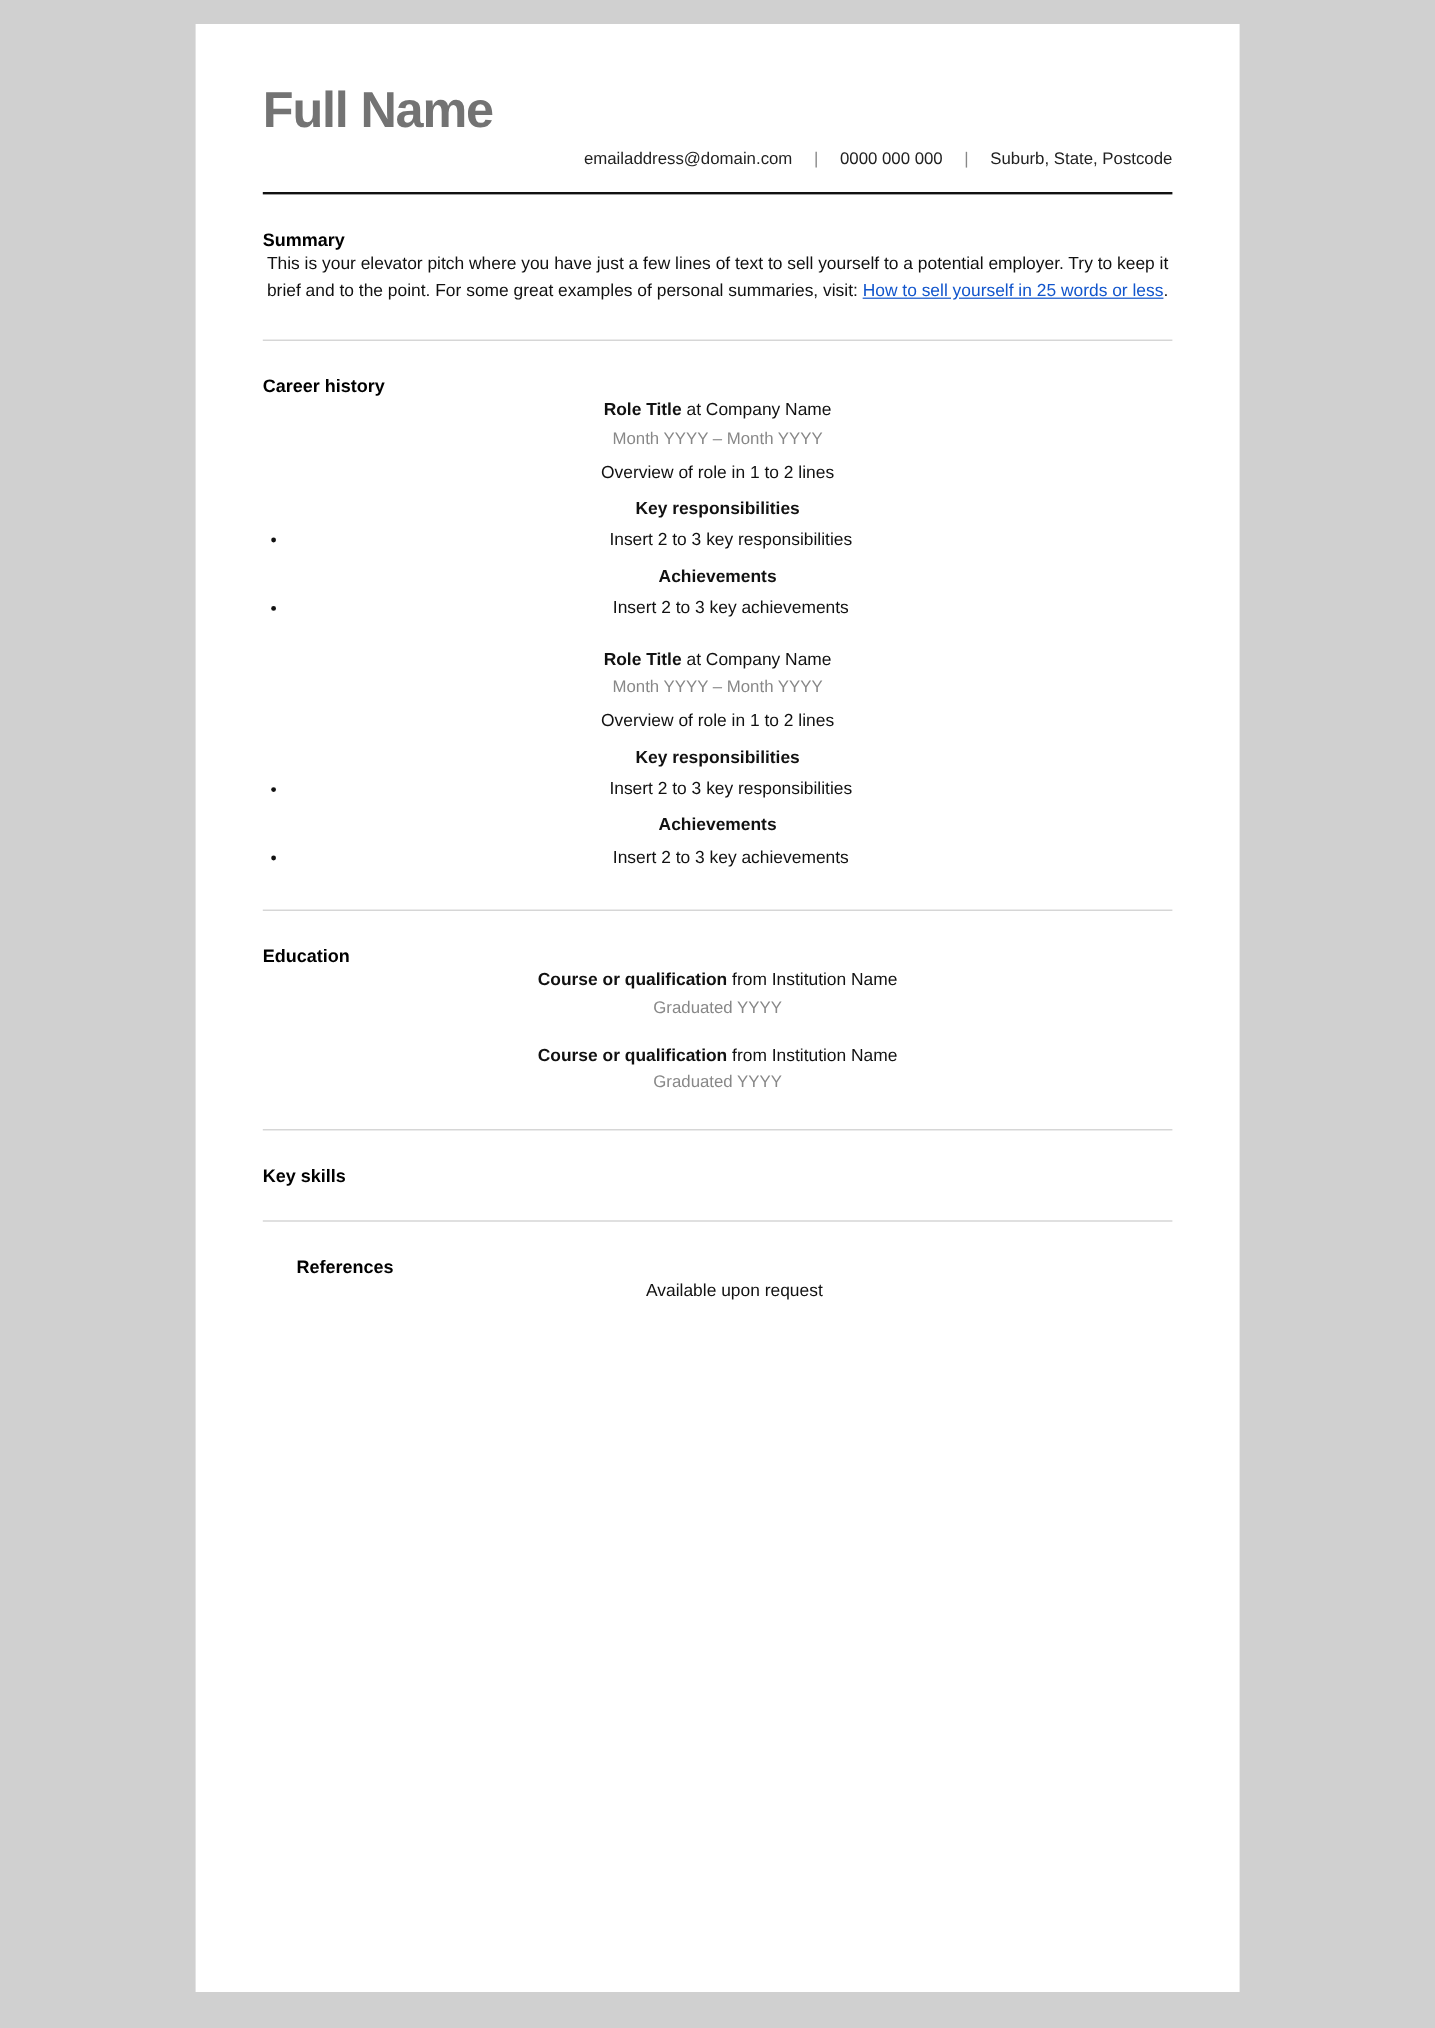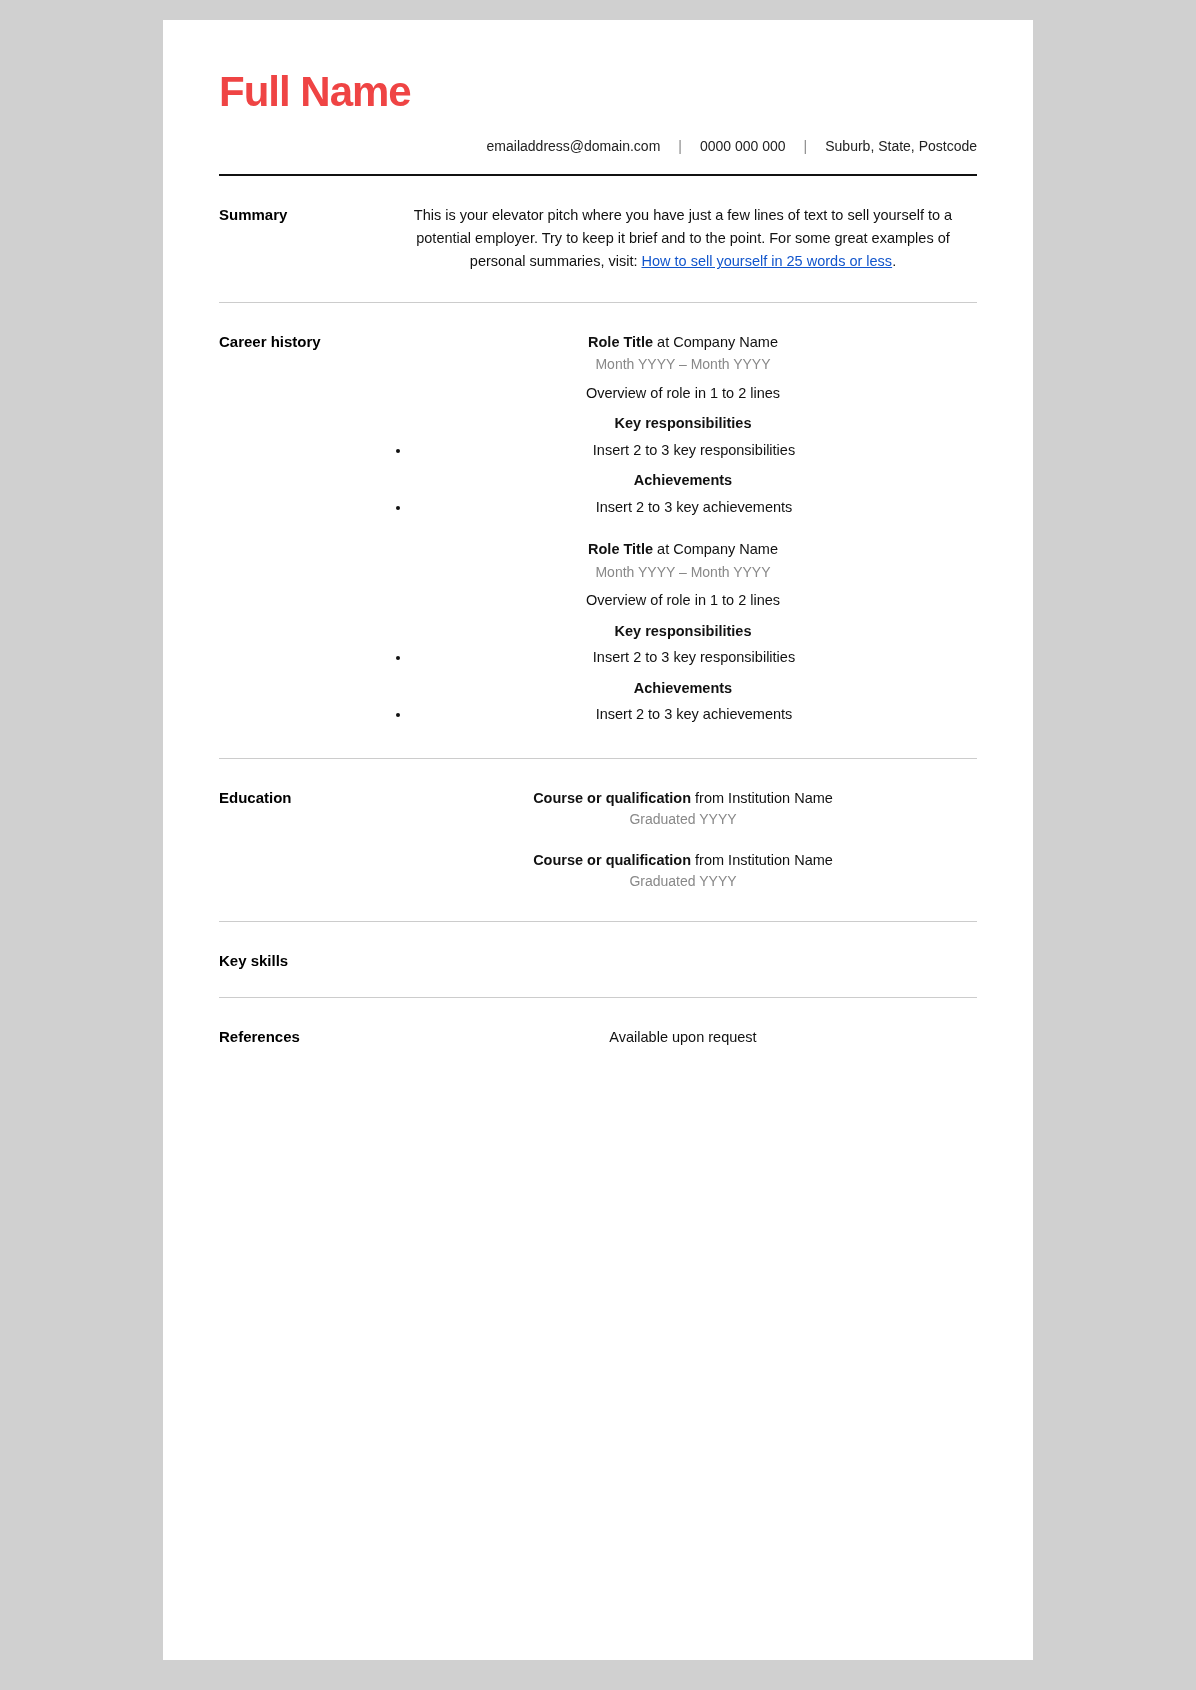--- a/index.html
+++ b/index.html
@@ -21,22 +21,22 @@
     .resume-page {
       background: #ffffff;
       width: 870px;
       min-height: 1640px;
       padding: 48px 56px 60px 56px;
     }
 
     .header-name {
       font-size: 42px;
       font-weight: 900;
-      color: #ef4444;
-      margin-bottom: 22px;
+      color: #737373;
+      margin-bottom: 8px;
       letter-spacing: -1px;
     }
 
     .contact-bar {
       display: flex;
       align-items: center;
       gap: 0;
       font-size: 14px;
       color: #222;
       margin-bottom: 20px;
@@ -52,20 +52,21 @@
       border: none;
       border-top: 2.5px solid #111;
       margin-bottom: 0;
     }
 
     .section {
       display: flex;
       gap: 0;
       border-bottom: 1px solid #ccc;
       padding: 28px 0 28px 0;
+      flex-direction: column;
     }
 
     .section-label {
       min-width: 170px;
       width: 170px;
       font-size: 15px;
       font-weight: 700;
       color: #000;
       padding-top: 2px;
       flex-shrink: 0;
@@ -242,20 +243,20 @@
         <div class="edu-grad">Graduated YYYY</div>
       </div>
 
     </div>
   </div>
 
   <div class="section">
     <div class="section-label">Key skills</div>
   </div>
 
-  <div class="section" style="border-bottom: none;">
+  <div class="section" style="border-bottom: none; margin-left: 28px;">
     <div class="section-label">References</div>
     <div class="section-content">
       <div class="references-text">Available upon request</div>
     </div>
   </div>
 
 </div>
 
 </body></html>

